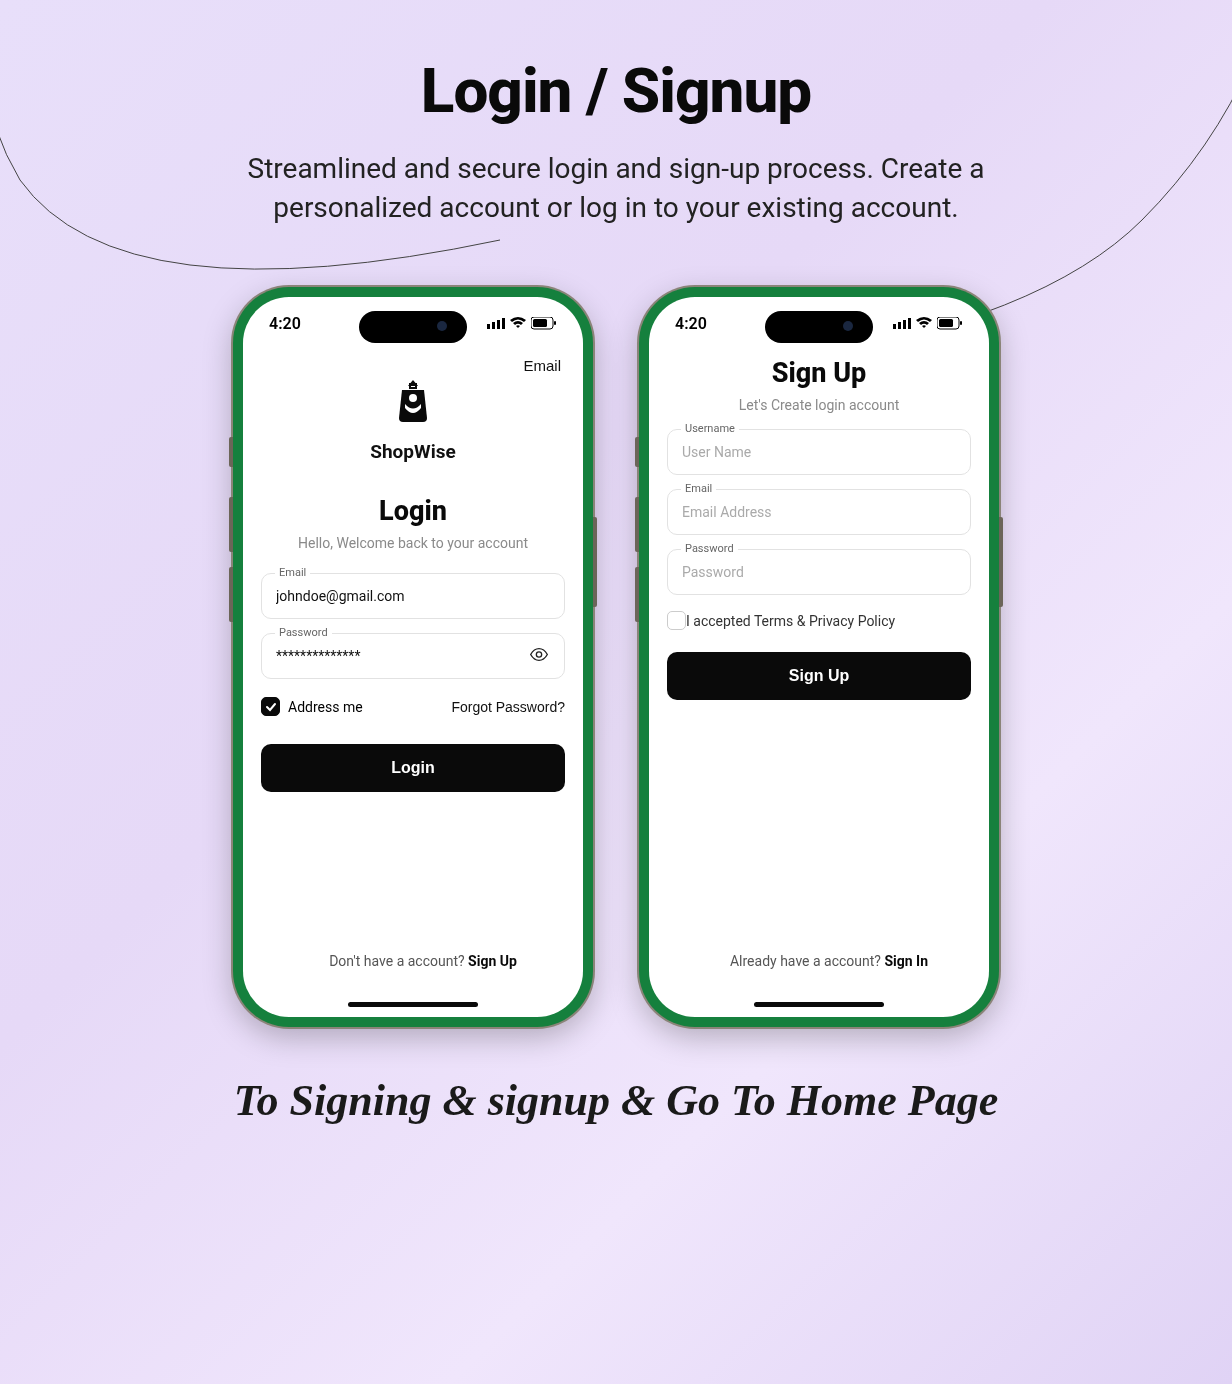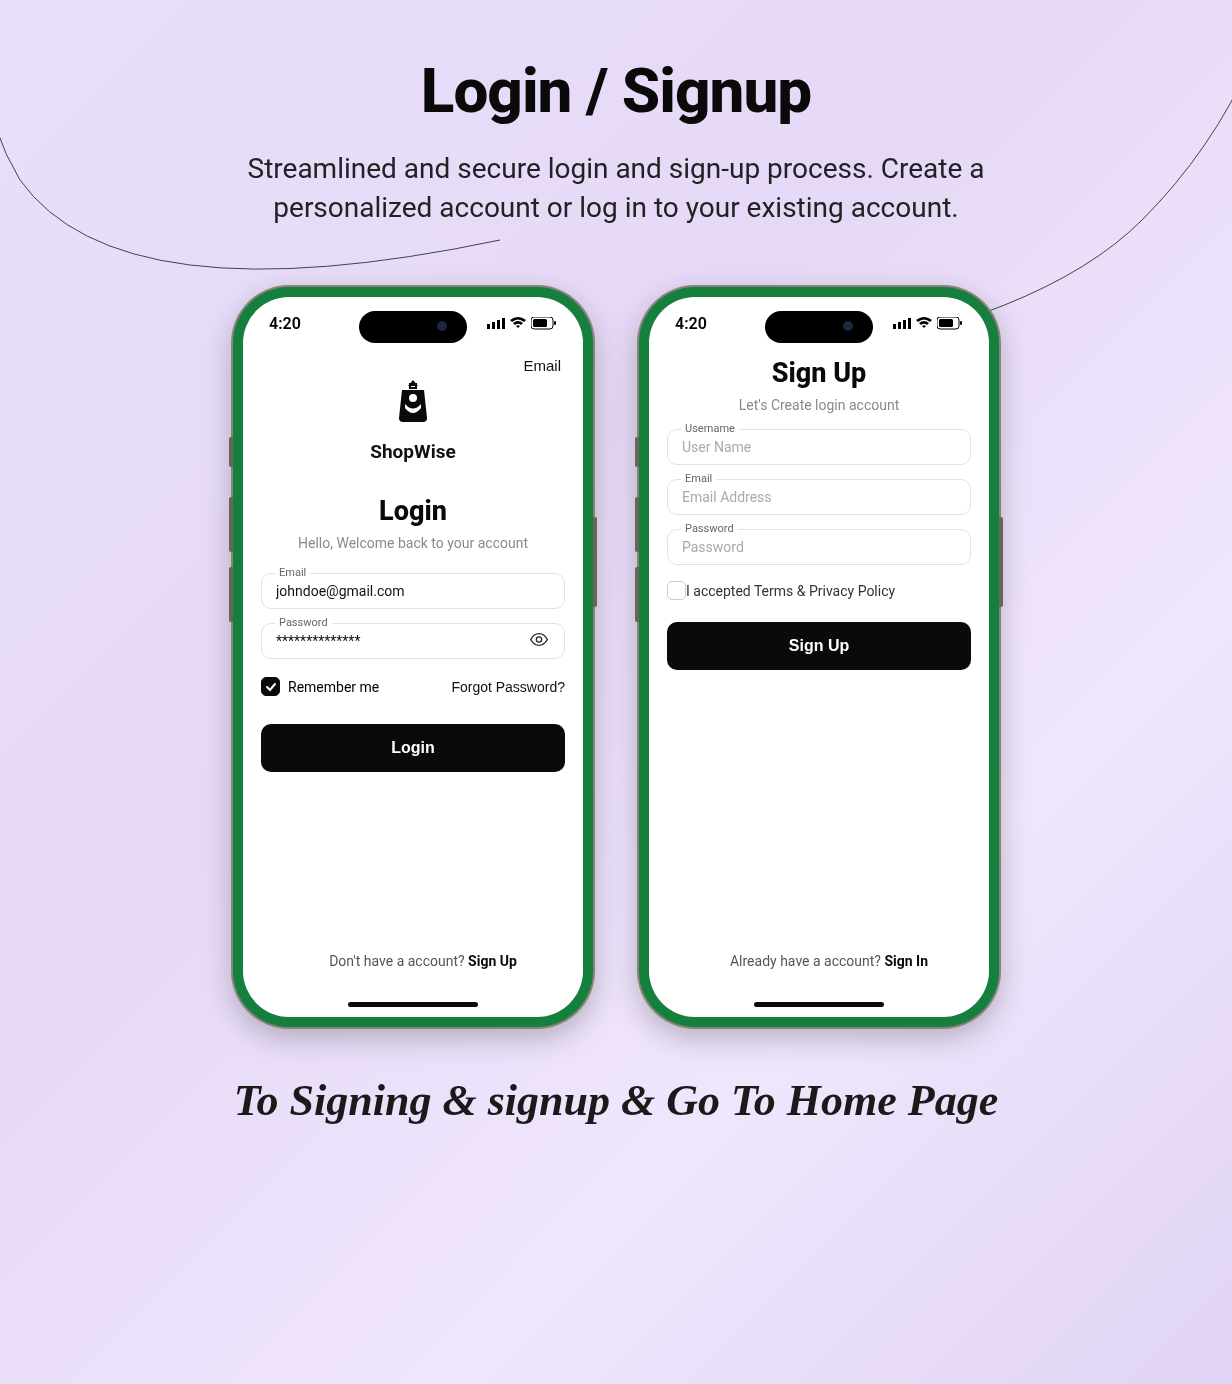--- a/index.html
+++ b/index.html
@@ -171,21 +171,21 @@
     position: absolute;
     top: -7px;
     left: 14px;
     background: #fff;
     padding: 0 4px;
     font-size: 11px;
     color: #666;
   }
   .field-input {
     width: 100%;
-    height: 36px;
+    height: 46px;
     border: 1px solid #e2e2e2;
     border-radius: 10px;
     padding: 0 14px;
     font-size: 14px;
     color: #111;
     outline: none;
     font-family: inherit;
   }
   .field-input::placeholder { color: #aaa; }
   .field .eye {
@@ -363,21 +363,21 @@
                 </svg>
             </button>
           </div>
           <div class="row-between">
             <div class="checkbox-row">
               <span class="checkbox checked">
                 <svg width="12" height="12" viewBox="0 0 12 12">
                     <path d="M2 6 L5 9 L10 3" stroke="#fff" stroke-width="2" fill="none" stroke-linecap="round"></path>
                   </svg>
               </span>
-              <span>Remember me</span>
+              <span>Address me</span>
             </div>
             <button class="forgot-link">Forgot Password?</button>
           </div>
           <button class="primary-btn">Login</button>
         </div>
 
         <div class="footer-text">
           <span>Don't have a account? </span><span class="link">Sign Up</span>
         </div>
         <div class="home-indicator"></div>

